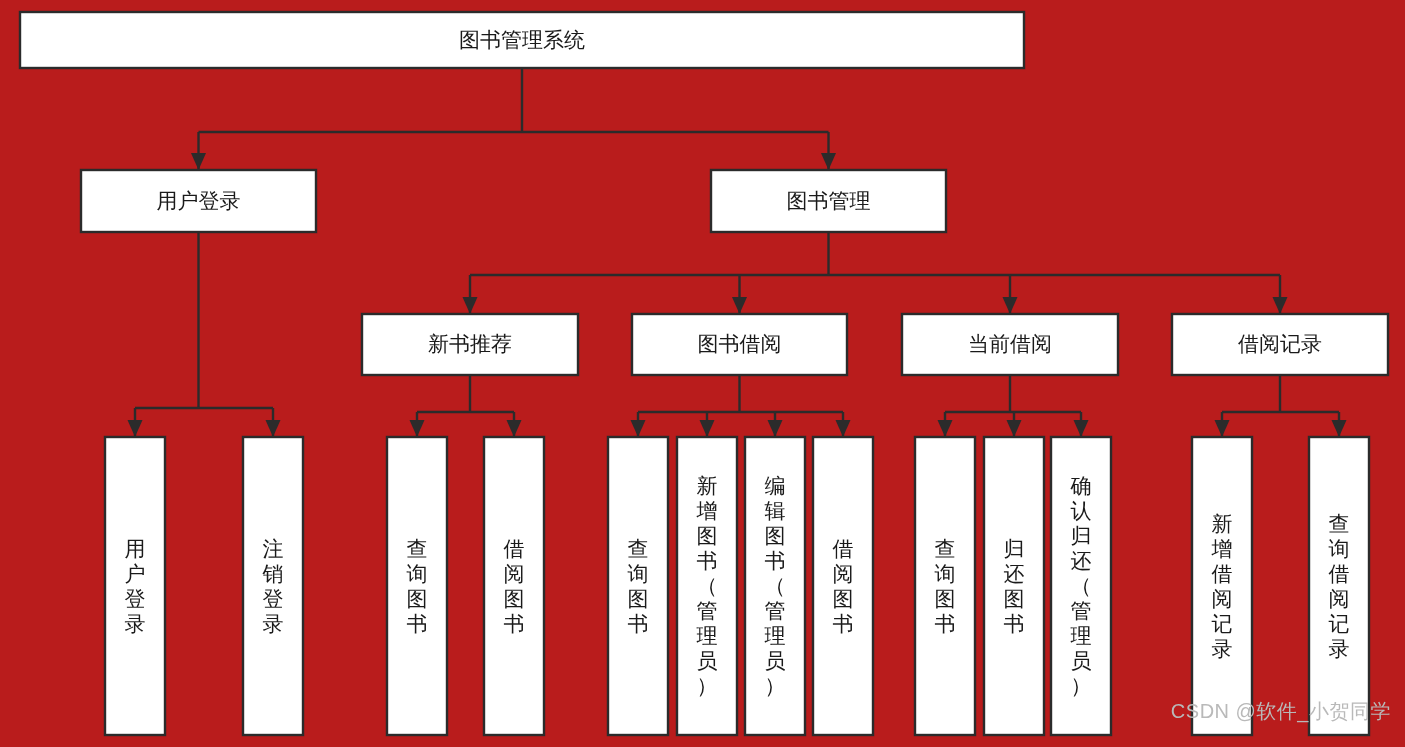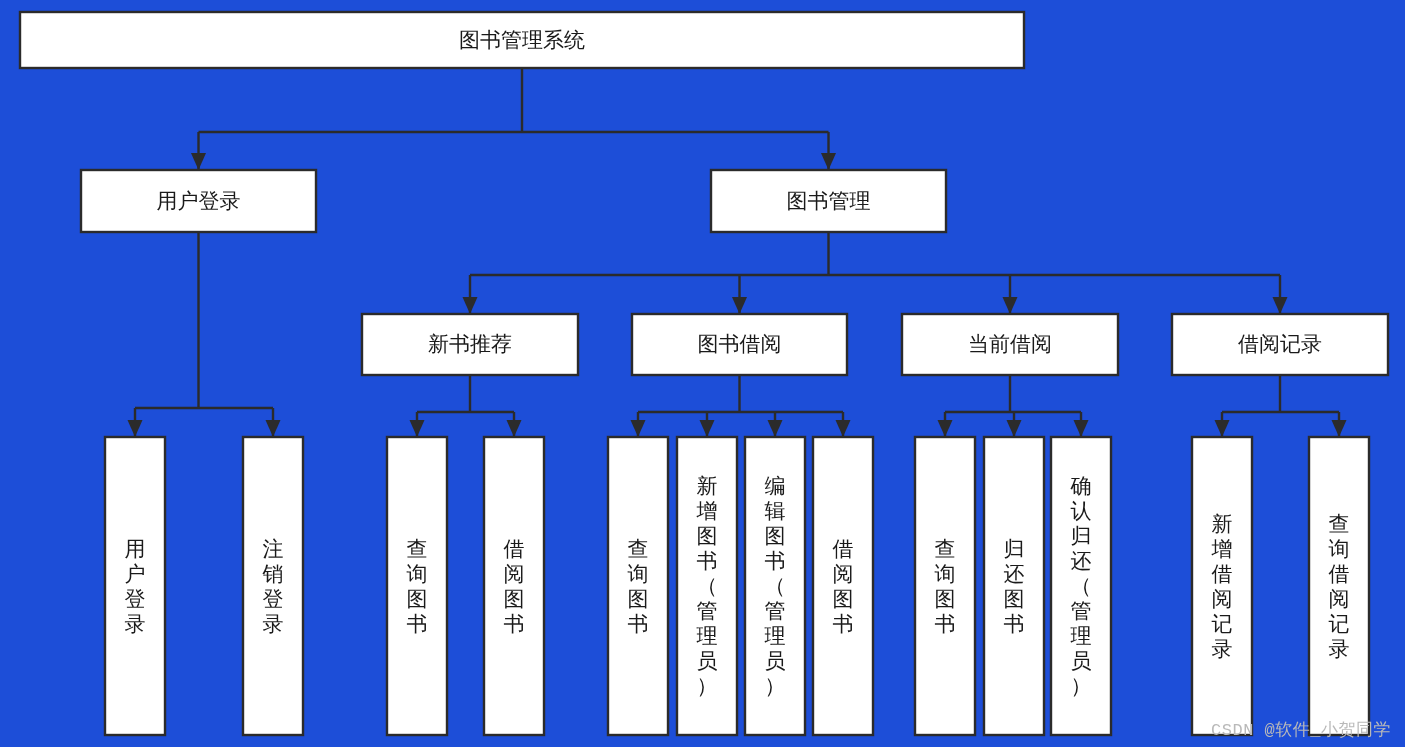--- a/index.html
+++ b/index.html
@@ -10,21 +10,21 @@
   body {
     width: 1405px;
     height: 747px;
     font-family: "Liberation Sans", "DejaVu Sans", sans-serif;
     overflow: hidden;
   }
   #diagram-root {
     position: relative;
     width: 1405px;
     height: 747px;
-    background: #1d4ed8;
+    background: #b91c1c;
   }
   svg.diagram-canvas {
     position: absolute;
     left: 0;
     top: 0;
     width: 1405px;
     height: 747px;
   }
   .node-box {
     fill: #ffffff;
@@ -49,23 +49,23 @@
   }
   .node-label-v {
     font-family: "Liberation Sans", "DejaVu Sans", sans-serif;
     font-size: 21px;
     fill: #1a1a1a;
     text-anchor: middle;
   }
   .watermark {
     position: absolute;
     right: 14px;
-    bottom: 6px;
-    font-family: Liberation Mono, monospace;
-    font-size: 17px;
+    bottom: 22px;
+    font-family: Liberation Sans, sans-serif;
+    font-size: 20px;
     color: #b9b9b9;
     white-space: nowrap;
     letter-spacing: 0.5px;
     user-select: none;
   }
 </style>
 </head>
 <body>
 
 <div id="diagram-root">

